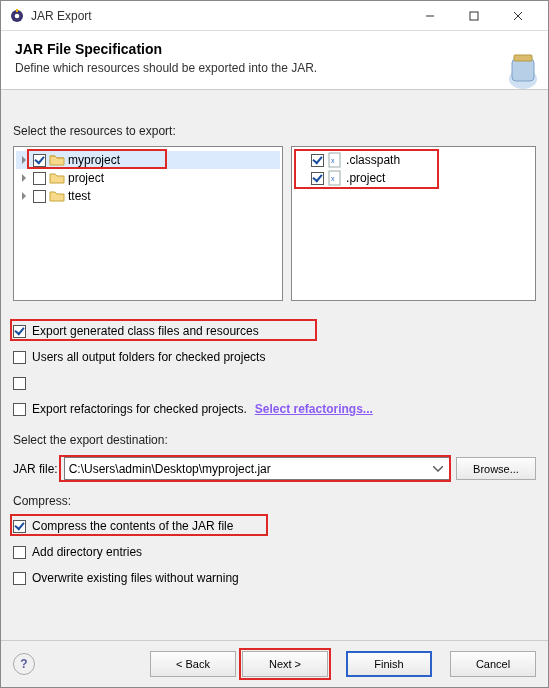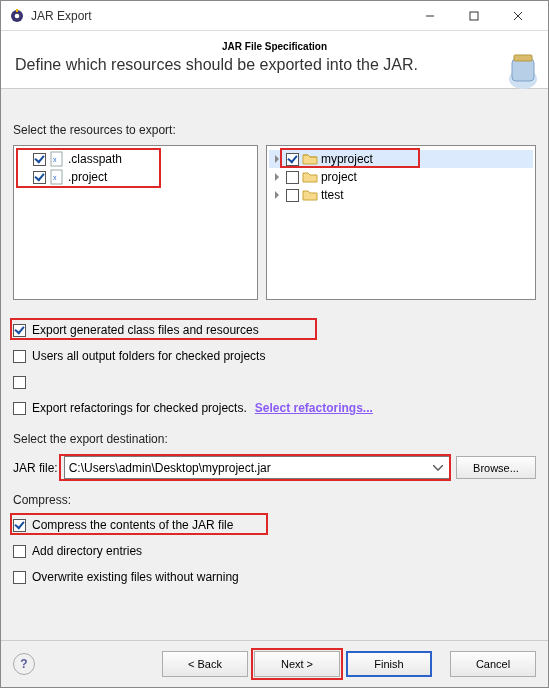--- a/index.html
+++ b/index.html
@@ -31,22 +31,22 @@
     width: 44px; height: 30px;
     display: inline-flex; align-items: center; justify-content: center;
     color: #333; font-size: 14px;
   }
   .header {
     background: #fff;
     padding: 10px 14px 14px 14px;
     border-bottom: 1px solid #ccc;
     position: relative;
   }
-  .header h1 { margin: 0 0 4px 0; font-size: 10px; font-weight: bold; text-align: center; }
-  .header p { margin: 0; color: #333; font-size: 16px; }
+  .header h1 { margin: 0 0 4px 0; font-size: 14px; font-weight: bold; }
+  .header p { margin: 0; color: #333; font-size: 12px; }
   .header .decor {
     position: absolute; right: 8px; top: 6px; width: 50px; height: 54px;
   }
   .body {
     flex: 1;
     padding: 10px 12px 6px 12px;
     display: flex;
     flex-direction: column;
     gap: 6px;
     overflow: hidden;
@@ -179,20 +179,67 @@
       <rect x="22" y="22" width="22" height="22" rx="4" fill="#b8cfe8" stroke="#7ea1c9"></rect>
       <rect x="24" y="18" width="18" height="6" rx="1" fill="#d9bb6b" stroke="#b59843"></rect>
     </svg>
   </span>
 </div>
 
 <div class="body">
   <div class="label">Select the resources to export:</div>
 
   <div class="trees" style="position:relative;">
+    <div class="tree tree-left" style="position:relative;">
+      <div class="tree-row selected">
+        <span class="expander">
+          <svg viewBox="0 0 8 8">
+              <path d="M2 0 L6 4 L2 8 Z" fill="#888"></path>
+            </svg>
+        </span>
+        <span class="chk checked"></span>
+        <span class="prj-icon">
+          <svg viewBox="0 0 16 16">
+              <path d="M1 4h5l2 2h7v7H1z" fill="#f6d98a" stroke="#c9a53a"></path>
+              <path d="M1 4h5l2 2h7" fill="none" stroke="#c9a53a"></path>
+            </svg>
+        </span>
+        <span>myproject</span>
+      </div>
+      <div class="tree-row">
+        <span class="expander">
+          <svg viewBox="0 0 8 8">
+              <path d="M2 0 L6 4 L2 8 Z" fill="#888"></path>
+            </svg>
+        </span>
+        <span class="chk"></span>
+        <span class="prj-icon">
+          <svg viewBox="0 0 16 16">
+              <path d="M1 4h5l2 2h7v7H1z" fill="#f6d98a" stroke="#c9a53a"></path>
+            </svg>
+        </span>
+        <span>project</span>
+      </div>
+      <div class="tree-row">
+        <span class="expander">
+          <svg viewBox="0 0 8 8">
+              <path d="M2 0 L6 4 L2 8 Z" fill="#888"></path>
+            </svg>
+        </span>
+        <span class="chk"></span>
+        <span class="prj-icon">
+          <svg viewBox="0 0 16 16">
+              <path d="M1 4h5l2 2h7v7H1z" fill="#f6d98a" stroke="#c9a53a"></path>
+            </svg>
+        </span>
+        <span>ttest</span>
+      </div>
+      <div class="hl-wrap-left" style="left:13px; top:2px; width:140px; height:20px;"></div>
+    </div>
+
     <div class="tree tree-right">
       <div class="tree-row">
         <span class="spacer12"></span>
         <span class="chk checked"></span>
         <span class="file-icon">
           <svg viewBox="0 0 16 16">
               <rect x="2" y="1" width="11" height="14" fill="#fff" stroke="#9aa"></rect>
               <text x="4" y="11" font-size="7" fill="#2b6ecb">x</text>
             </svg>
         </span>
@@ -203,67 +250,20 @@
         <span class="chk checked"></span>
         <span class="file-icon">
           <svg viewBox="0 0 16 16">
               <rect x="2" y="1" width="11" height="14" fill="#fff" stroke="#9aa"></rect>
               <text x="4" y="11" font-size="7" fill="#2b6ecb">x</text>
             </svg>
         </span>
         <span>.project</span>
       </div>
       <div class="hl-wrap-left" style="left:2px; top:2px; width:145px; height:40px;"></div>
-    </div>
-
-    <div class="tree tree-left" style="position:relative;">
-      <div class="tree-row selected">
-        <span class="expander">
-          <svg viewBox="0 0 8 8">
-              <path d="M2 0 L6 4 L2 8 Z" fill="#888"></path>
-            </svg>
-        </span>
-        <span class="chk checked"></span>
-        <span class="prj-icon">
-          <svg viewBox="0 0 16 16">
-              <path d="M1 4h5l2 2h7v7H1z" fill="#f6d98a" stroke="#c9a53a"></path>
-              <path d="M1 4h5l2 2h7" fill="none" stroke="#c9a53a"></path>
-            </svg>
-        </span>
-        <span>myproject</span>
-      </div>
-      <div class="tree-row">
-        <span class="expander">
-          <svg viewBox="0 0 8 8">
-              <path d="M2 0 L6 4 L2 8 Z" fill="#888"></path>
-            </svg>
-        </span>
-        <span class="chk"></span>
-        <span class="prj-icon">
-          <svg viewBox="0 0 16 16">
-              <path d="M1 4h5l2 2h7v7H1z" fill="#f6d98a" stroke="#c9a53a"></path>
-            </svg>
-        </span>
-        <span>project</span>
-      </div>
-      <div class="tree-row">
-        <span class="expander">
-          <svg viewBox="0 0 8 8">
-              <path d="M2 0 L6 4 L2 8 Z" fill="#888"></path>
-            </svg>
-        </span>
-        <span class="chk"></span>
-        <span class="prj-icon">
-          <svg viewBox="0 0 16 16">
-              <path d="M1 4h5l2 2h7v7H1z" fill="#f6d98a" stroke="#c9a53a"></path>
-            </svg>
-        </span>
-        <span>ttest</span>
-      </div>
-      <div class="hl-wrap-left" style="left:13px; top:2px; width:140px; height:20px;"></div>
     </div>
   </div>
 
   <div class="section-gap"></div>
 
   <div class="cb-row">
     <span class="chk checked"></span>
     <span>Export generated class files and resources</span>
     <div class="opt-hl" style="left:-3px; top:-2px; width:307px; height:22px;"></div>
   </div>
@@ -316,16 +316,16 @@
 </div>
 
 <div class="footer">
   <span class="help">?</span>
   <div style="display:flex; gap:6px; align-items:center; position:relative;padding-left:20px;">
     <button class="btn">&lt; Back</button>
     <span style="position:relative; display:inline-block;">
       <button class="btn">Next &gt;</button>
       <span class="opt-hl" style="left:-3px; top:-3px; right:-3px; bottom:-3px;"></span>
     </span>
-    <button class="btn primary" style="margin-left:0;">Finish</button>
+    <button class="btn primary" style="margin-left:12px;">Finish</button>
     <button class="btn" style="margin-left:12px;">Cancel</button>
   </div>
 </div>
 
 </body></html>

